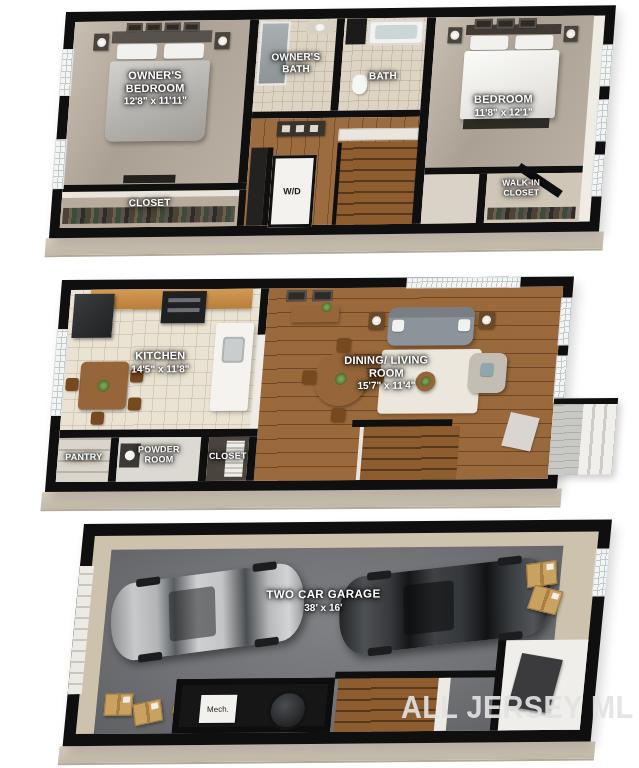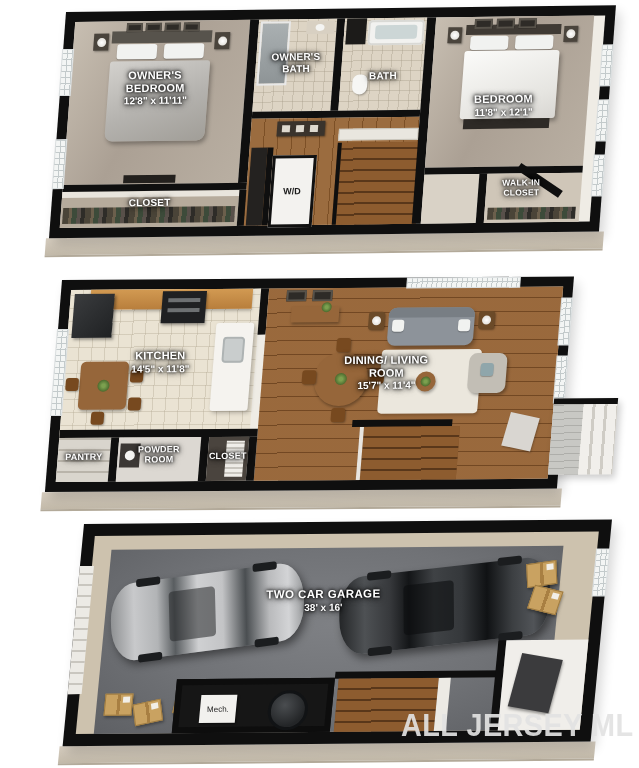--- a/index.html
+++ b/index.html
@@ -51,21 +51,21 @@
         background:radial-gradient(circle,#ffffff,#d8d5cd);transform:translate(-50%,-50%);}
   .car{position:absolute;border-radius:24px/36px;box-shadow:3px 5px 8px rgba(0,0,0,.45);}
   .car-silver{background:linear-gradient(90deg,#8f9193 0%,#c8c9cb 12%,#b2b4b6 24%,#595d60 33%,#cfd0d2 45%,#c3c4c6 58%,#4a4e51 70%,#b9babc 82%,#d3d4d6 92%,#9a9c9e 100%);}
   .car-dark{background:linear-gradient(90deg,#242628 0%,#4e5154 12%,#37393c 24%,#131517 33%,#3f4245 45%,#35383b 58%,#101214 70%,#3c3f42 82%,#515458 92%,#2a2c2e 100%);}
   .wheel{position:absolute;width:24px;height:8px;background:#1b1d1f;border-radius:3px;}
   .box{position:absolute;background:#c9a261;border:1px solid #9d7a40;
        background-image:linear-gradient(90deg,transparent 44%,#a87f42 44% 56%,transparent 56%);
        box-shadow:1px 2px 3px rgba(0,0,0,.35);}
   .boxlbl{position:absolute;right:2px;top:2px;width:7px;height:6px;background:#f2efe8;}
   .pillow{position:absolute;background:#f1f2f0;border-radius:3px;box-shadow:0 1px 1px rgba(0,0,0,.25);}
-  .wm{position:absolute;left:396px;top:690px;width:243px;height:72px;display:flex;align-items:center;
+  .wm{position:absolute;left:396px;top:690px;width:243px;height:72px;display:flex;
       gap:5px;z-index:20;color:rgba(226,226,226,.92);overflow:hidden;}
   .wm-text{font-weight:bold;font-size:31px;letter-spacing:.5px;white-space:nowrap;transform:scaleX(.93);transform-origin:left;}
   .clothes{background:repeating-linear-gradient(90deg,#4a4438 0 6px,#6b5f4c 6px 9px,#3d4b3a 9px 14px,#58504a 14px 18px,#2e2c28 18px 22px);}
   .louver{background:repeating-linear-gradient(0deg,#f0eee9 0 3px,#c9c6bf 3px 5px);}
   .gdoor{background-color:#eceae5;background-image:repeating-linear-gradient(0deg,transparent 0 9px,#c9c6bf 9px 11px);}
   .deck{background-color:#c8c8c4;background-image:repeating-linear-gradient(0deg,transparent 0 6px,#aeaeaa 6px 7px);}
   .stepsv{background:repeating-linear-gradient(90deg,#f1efeb 0 9px,#cfccc5 9px 12px);}
 </style>
 </head>
 <body>

